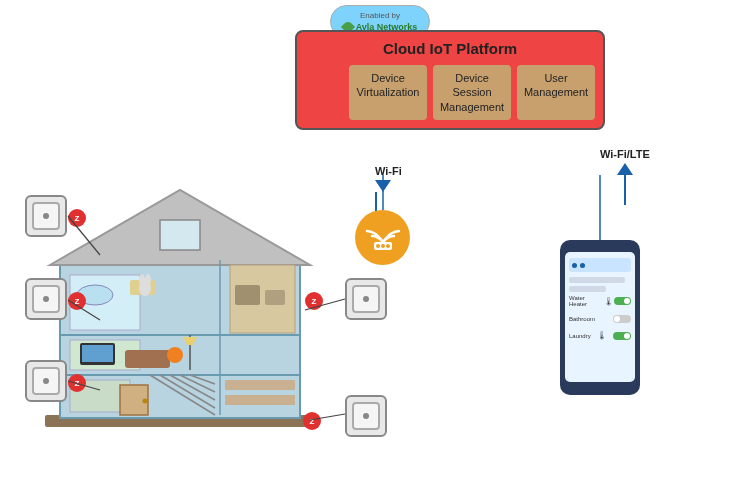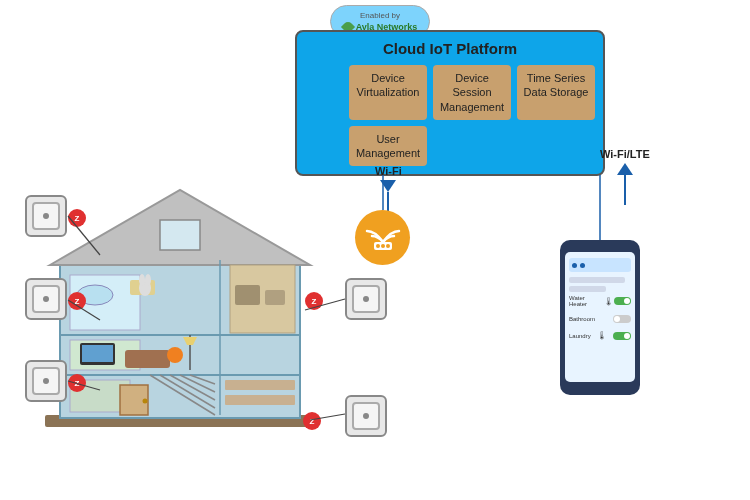--- a/index.html
+++ b/index.html
@@ -14,21 +14,21 @@
 
     
     .cloud-platform {
       position: absolute;
       top: 30px;
       left: 295px;
       width: 310px;
       border: 2px solid #555;
       border-radius: 8px;
       padding: 8px;
-      background: #0ea5e9;
+      background: #ef4444;
     }
 
     .cloud-platform-title {
       text-align: center;
       font-size: 15px;
       font-weight: bold;
       color: #222;
       margin-bottom: 8px;
     }
 
@@ -125,21 +125,20 @@
       justify-content: center;
     }
 
     
     .arrow-wifi {
       position: absolute;
       top: 165px;
       left: 375px;
       display: flex;
       flex-direction: column;
-      align-items: center;
     }
 
     .arrow-wifi-lte {
       position: absolute;
       top: 148px;
       left: 600px;
       display: flex;
       flex-direction: column;
       align-items: center;
     }
@@ -328,21 +327,20 @@
     <div class="ayla-leaf"></div>
     <span class="ayla-text">Ayla Networks</span>
   </div>
 </div>
 
 <div class="cloud-platform">
   <div class="cloud-platform-title">Cloud IoT Platform</div>
   <div class="platform-grid">
     <div class="platform-cell">Device<br>Virtualization</div>
     <div class="platform-cell">Device Session<br>Management</div>
-    <div class="platform-cell">Time Series<br>Data Storage</div>
     <div class="platform-cell">User<br>Management</div>
   </div>
 </div>
 
 <div class="arrow-wifi">
   <span class="arrow-label">Wi-Fi</span>
   <div class="arrow-down"></div>
   <div class="arrow-line-v"></div>
 </div>
 

